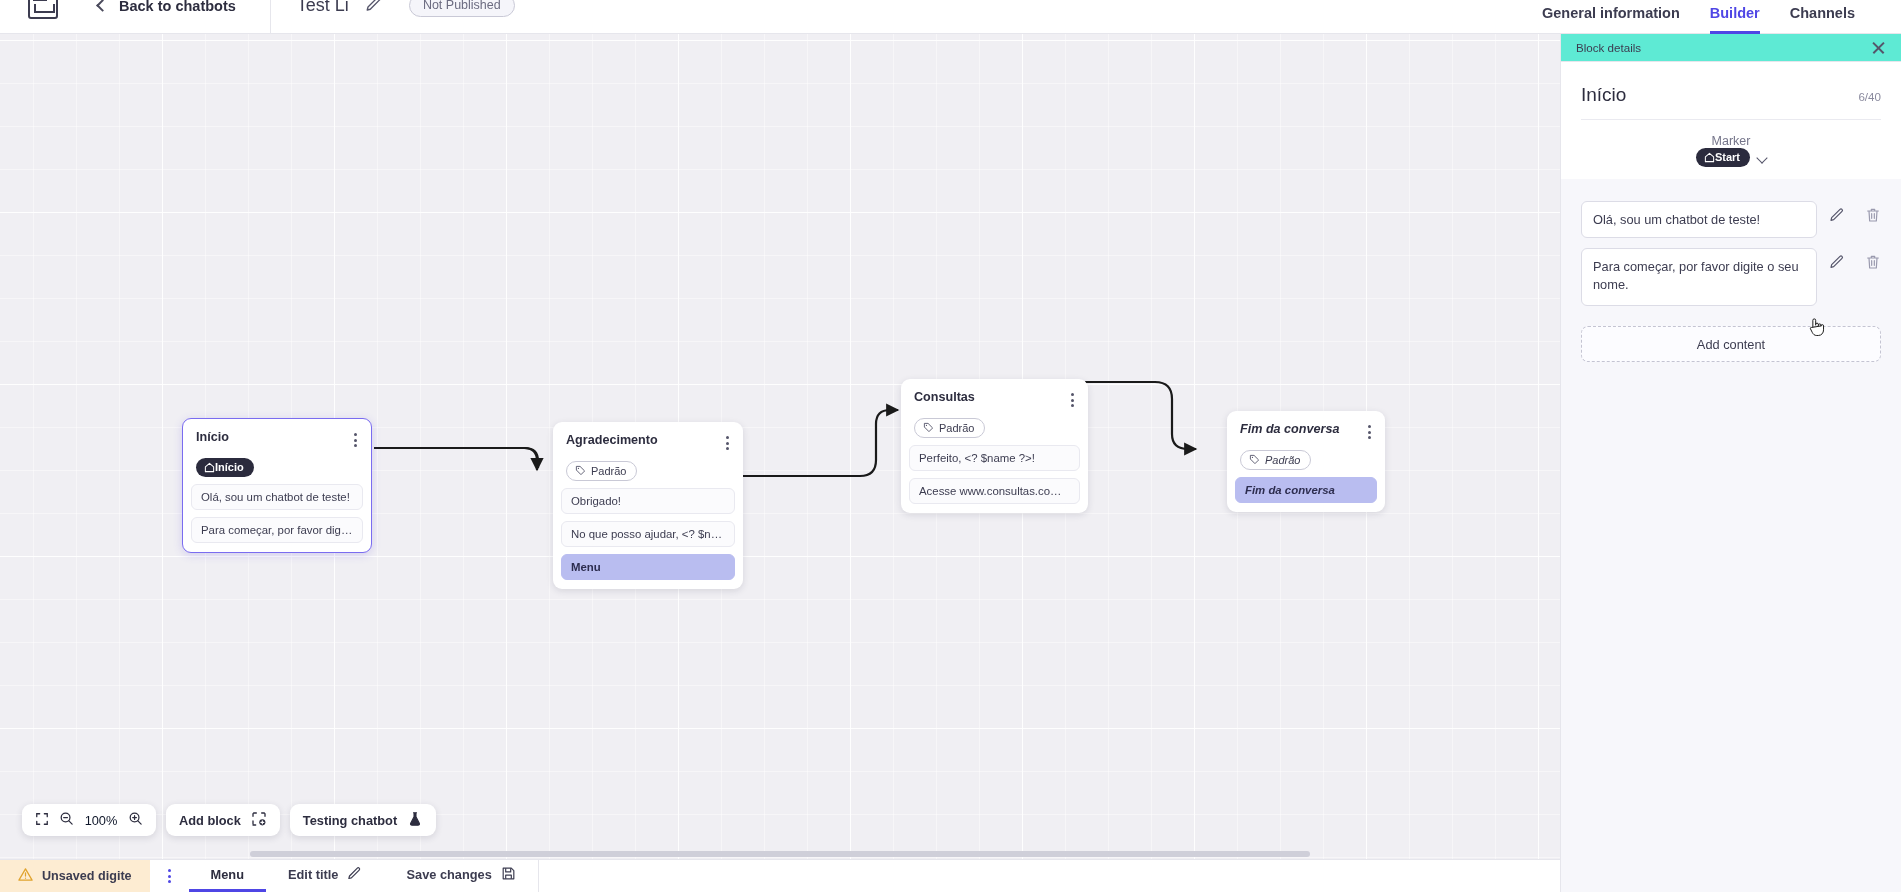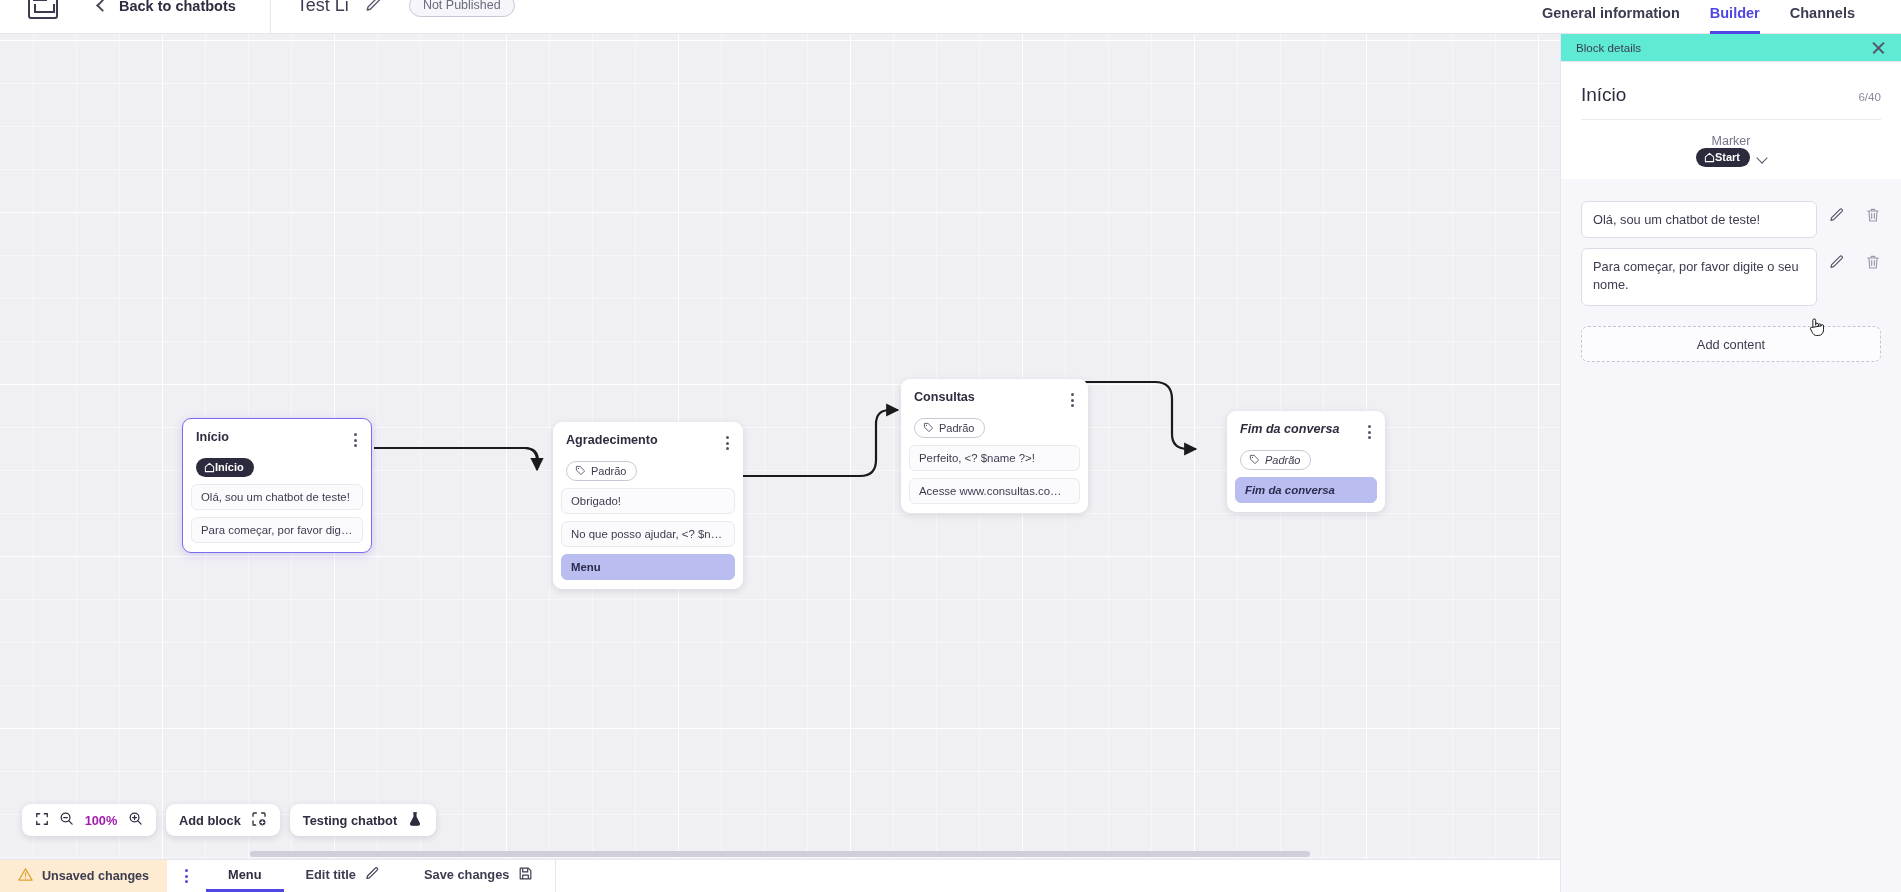--- a/index.html
+++ b/index.html
@@ -96,21 +96,21 @@
   }
   .node-row.highlight { background: #b9bdf0; border-color: #b9bdf0; color: #2d2d4f; font-weight: 700; }
 
   
   .float-bar { position: absolute; left: 22px; bottom: 23px; display: flex; gap: 10px; align-items: center; }
   .fbtn {
     background: #fff; border-radius: 9px; box-shadow: 0 2px 7px rgba(40,40,70,.14);
     height: 32px; display: flex; align-items: center; gap: 10px; padding: 0 13px;
     font-size: 12.8px; color: #2d2d3f; font-weight: 600; cursor: pointer; white-space: nowrap;
   }
-  .zoom-pct { font-size: 12.8px; font-weight: 700; color: #a21caf; min-width: 34px; text-align: center; }
+  .zoom-pct { font-size: 12.8px; font-weight: 400; color: #0f172a; min-width: 34px; text-align: center; }
 
   
   .hscroll { position: absolute; left: 0; bottom: 0; width: 1560px; height: 9px; background: transparent; }
   .hscroll .thumb { position: absolute; left: 250px; top: 1px; width: 1060px; height: 6px; border-radius: 4px; background: #cfcfd9; }
 
   
   .panel {
     position: absolute; right: 0; top: 34px; width: 341px; height: 858px;
     background: #f7f7fb; border-left: 1px solid #e6e6ec; display: flex; flex-direction: column;
   }
@@ -367,21 +367,21 @@
   </div>
 
   <div class="bottombar">
     <div class="unsaved">
       <span>
         <svg width="15" height="15" viewBox="0 0 24 24" fill="none" stroke="#e0a32e" stroke-width="2" stroke-linecap="round" stroke-linejoin="round">
             <path d="M12 3L1.5 21h21z"></path>
             <path d="M12 9.5v5M12 17.6v.2"></path>
           </svg>
       </span>
-      <span>Unsaved changes</span>
+      <span>Unsaved digite</span>
     </div>
     <div class="bb-kebab">
       <span class="kebab">
           <i></i>
           <i></i>
           <i></i>
         </span>
     </div>
     <div class="bb-item active">
       <span>Menu</span>

